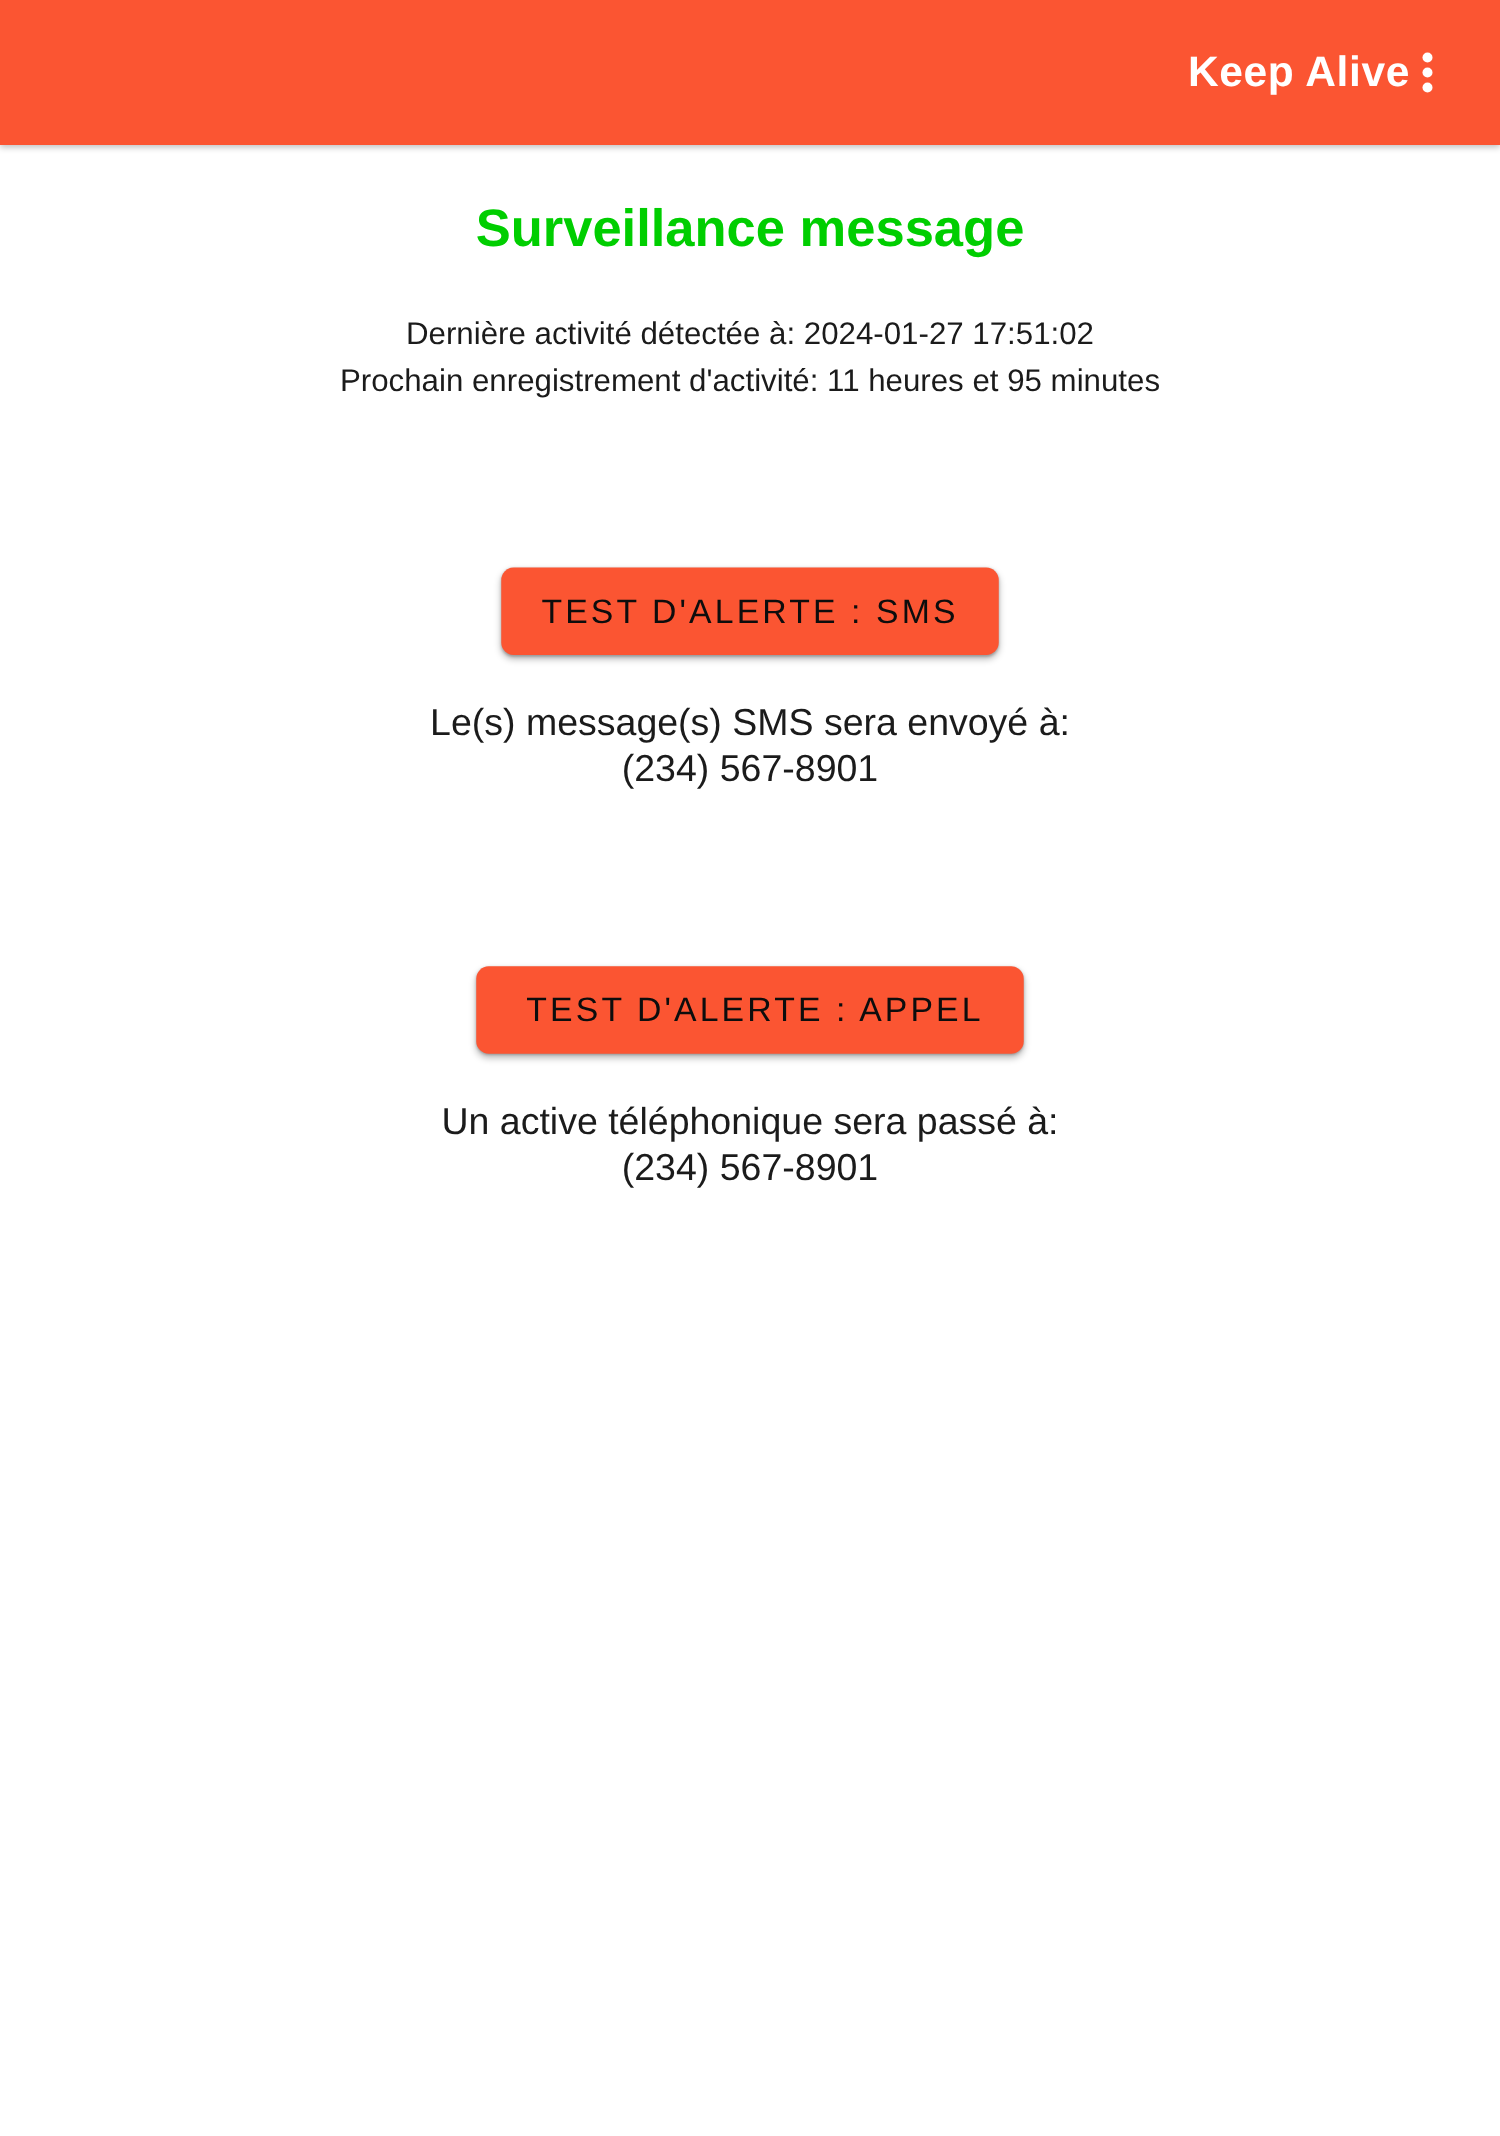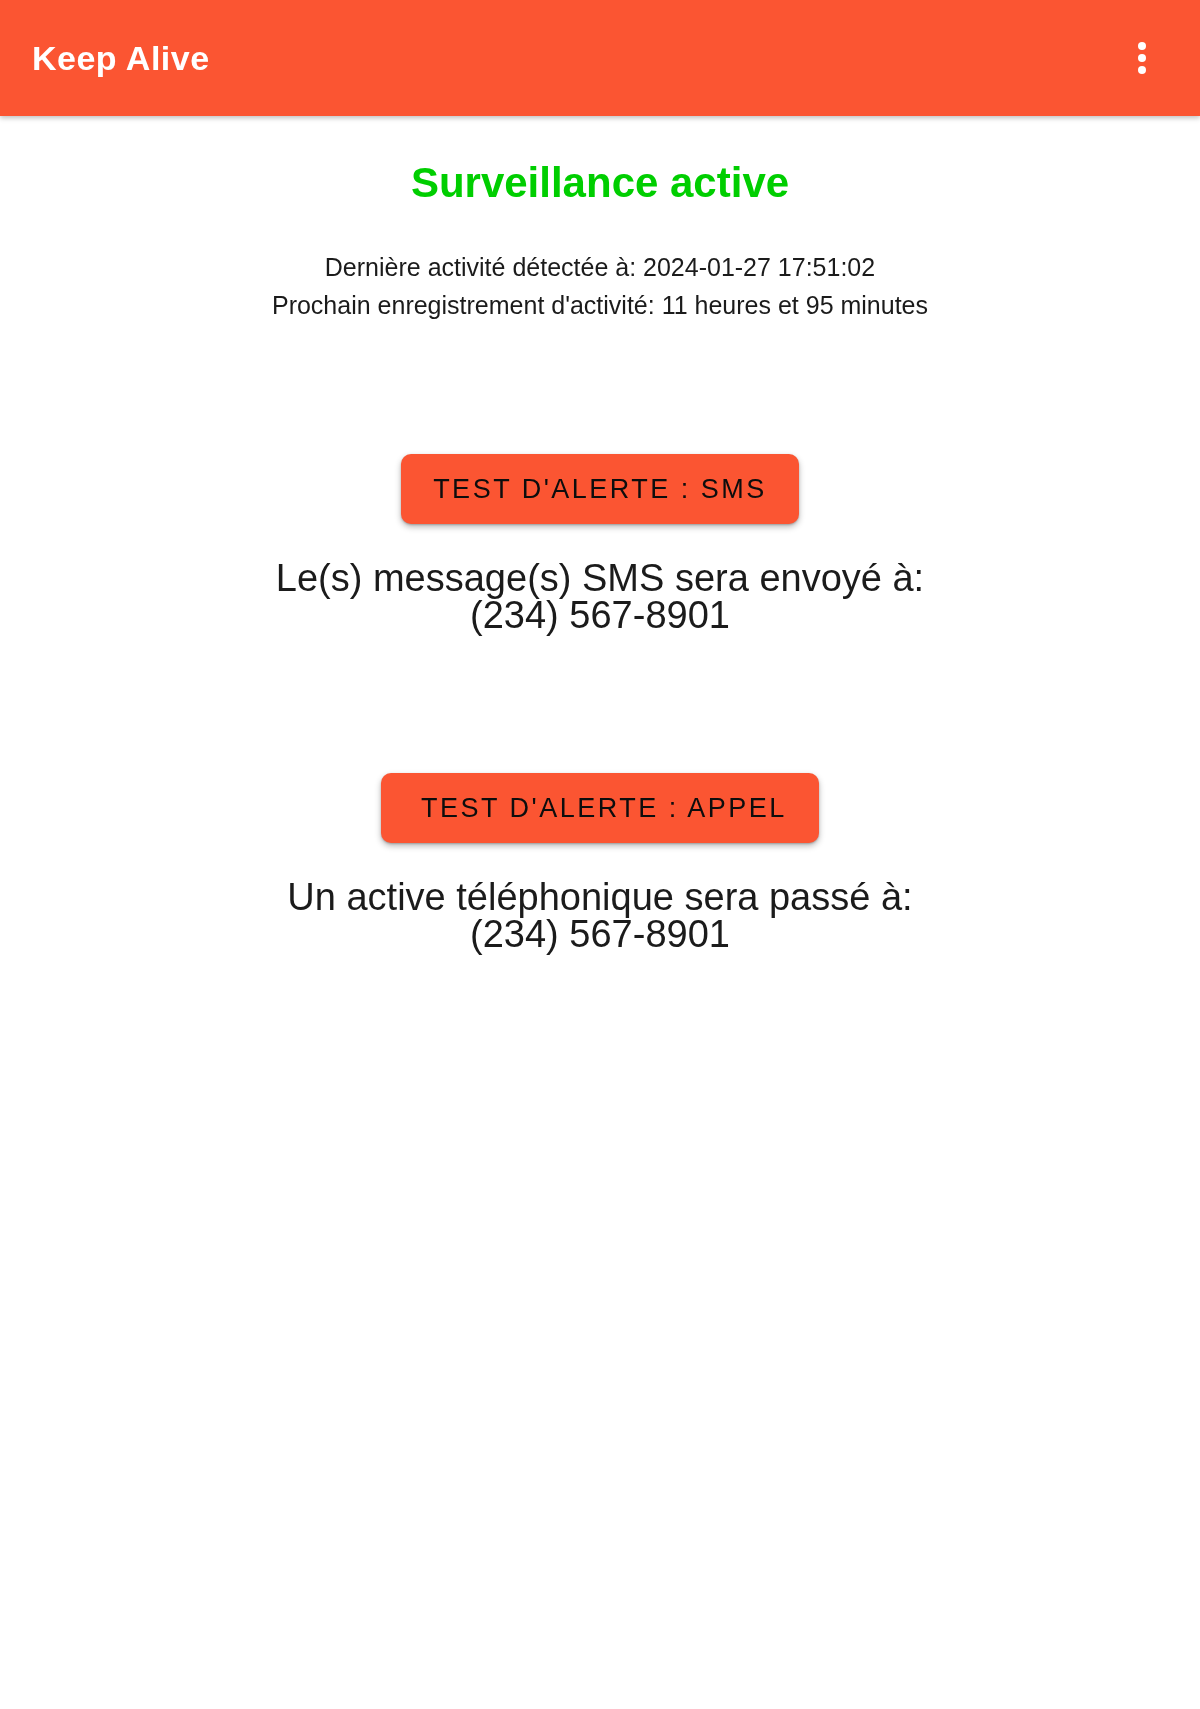--- a/index.html
+++ b/index.html
@@ -16,21 +16,21 @@
     background:#FFFFFF;
     font-family:"Liberation Sans", sans-serif;
     color:var(--body-text);
   }
   .app-bar{
     width:100%;
     height:116px;
     background:var(--accent);
     display:flex;
     align-items:center;
-    justify-content:space-between;
+    justify-content:flex-end;
     padding:0 44px 0 32px;
     box-shadow:0 2px 5px rgba(0,0,0,0.25);
     position:relative;
   }
   .app-title{
     color:var(--app-bar-text);
     font-size:34px;
     font-weight:bold;
     letter-spacing:0.5px;
   }
@@ -74,39 +74,39 @@
     font-family:"Liberation Sans", sans-serif;
     font-size:27px;
     font-weight:500;
     letter-spacing:2.5px;
     box-shadow:0 3px 6px rgba(0,0,0,0.28), 0 1px 2px rgba(0,0,0,0.2);
     cursor:pointer;
   }
   .test-button.call{ margin-top:139px;padding-left:40px; }
   .target-info{
     margin-top:36px;
-    font-size:38px;
+    font-size:30px;
     line-height:37px;
     color:var(--body-text);
   }
 </style>
 </head>
 <body>
 
 <header class="app-bar">
   <div class="app-title">Keep Alive</div>
   <button class="overflow-btn" aria-label="menu">
     <span class="dot"></span>
     <span class="dot"></span>
     <span class="dot"></span>
   </button>
 </header>
 
 <main>
-  <h1 class="headline">Surveillance active</h1>
+  <h1 class="headline">Surveillance message</h1>
 
   <div class="activity-info">
     <div>Dernière activité détectée à: 2024-01-27 17:51:02</div>
     <div>Prochain enregistrement d'activité: 11 heures et 95 minutes</div>
   </div>
 
   <div>
     <button class="test-button sms">TEST D'ALERTE : SMS</button>
   </div>
   <div class="target-info">

